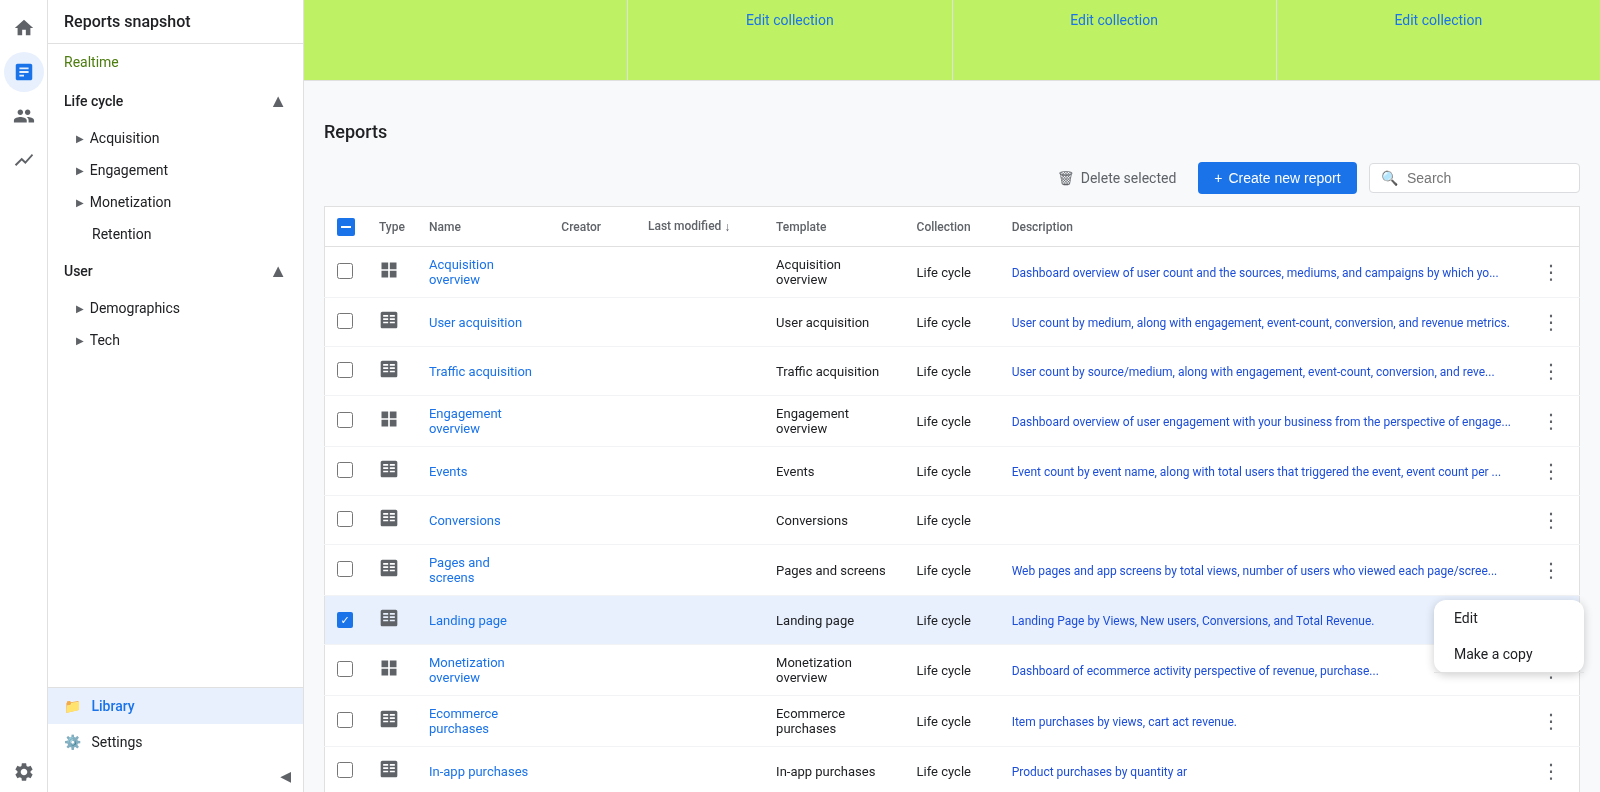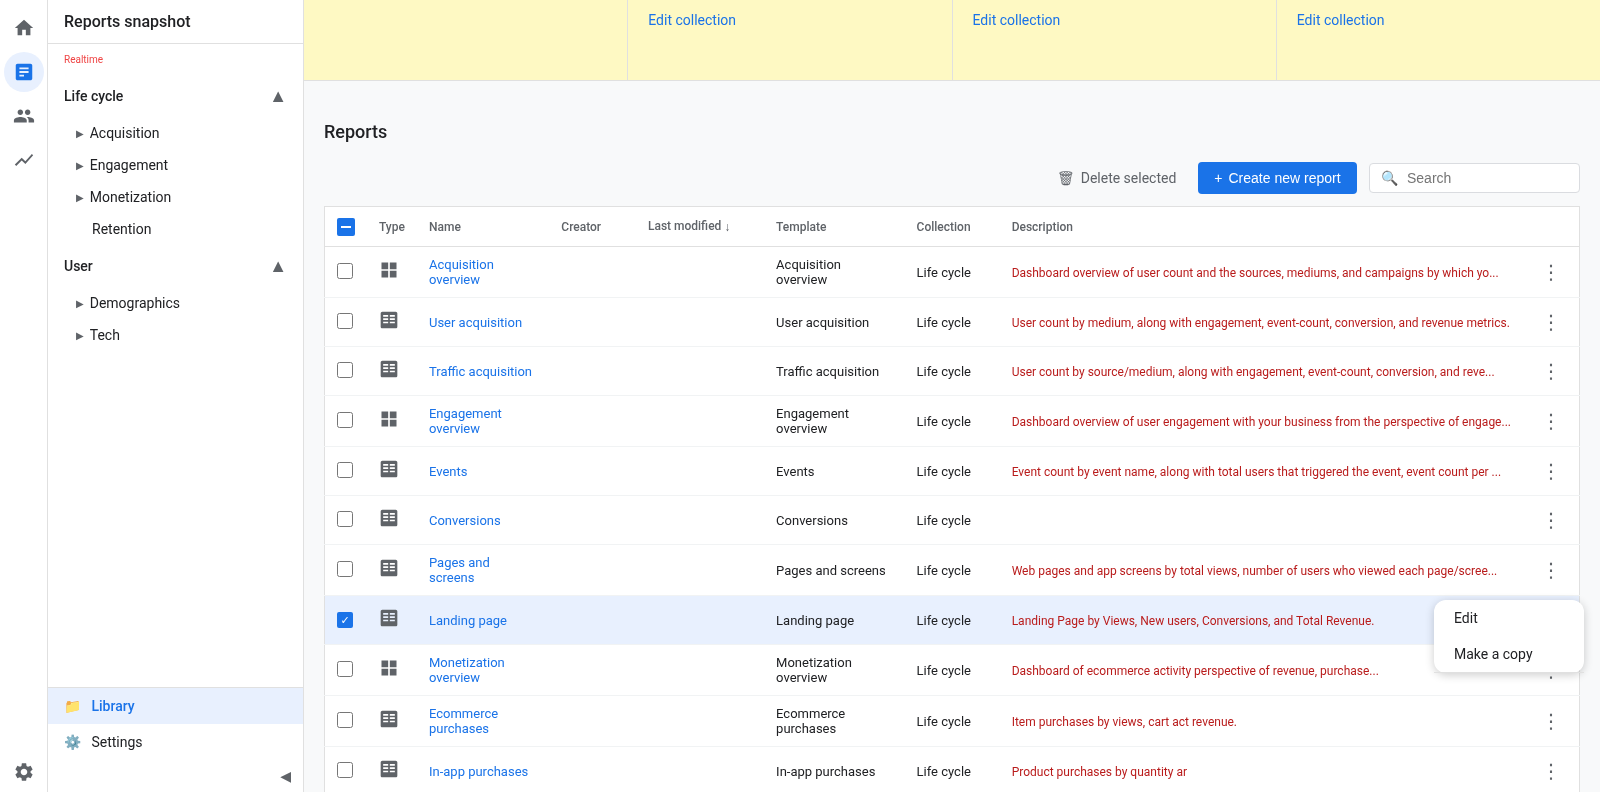--- a/index.html
+++ b/index.html
@@ -45,22 +45,22 @@
     }
     .sidebar-header {
       padding: 12px 16px;
       font-size: 16px;
       font-weight: 500;
       color: #202124;
       border-bottom: 1px solid #e0e0e0;
     }
     .sidebar-item-top {
       padding: 10px 16px;
-      font-size: 10px;
-      color: #ef4444;
+      font-size: 14px;
+      color: #4d7c0f;
       cursor: pointer;
     }
 
     .sidebar-section-header {
       display: flex;
       align-items: center;
       justify-content: space-between;
       padding: 10px 16px;
       font-size: 14px;
       font-weight: 500;
@@ -120,22 +120,23 @@
     .main {
       flex: 1;
       overflow-y: auto;
       background: #f8f9fa;
     }
 
     
     .cards-area {
       display: flex;
       gap: 0;
-      background: #fef9c3;
+      background: #bef264;
       border-bottom: 1px solid #e0e0e0;
+      text-align: center;
     }
     .card {
       flex: 1;
       padding: 12px 20px 14px;
       border-right: 1px solid #e0e0e0;
       min-height: 80px;
     }
     .card:last-child { border-right: none; }
     .card-edit-link {
       font-size: 14px;
@@ -274,21 +275,21 @@
     }
     .sort-icon { font-size: 12px; color: #5f6368; vertical-align: middle; }
 
     .name-link {
       color: #1a73e8;
       cursor: pointer;
       text-decoration: none;
     }
 
     .desc-text {
-      color: #b91c1c;
+      color: #1d4ed8;
       font-size: 12px;
       max-width: 300px;
       overflow: hidden;
       text-overflow: ellipsis;
       white-space: nowrap;
     }
 
     .more-btn {
       background: none;
       border: none;

